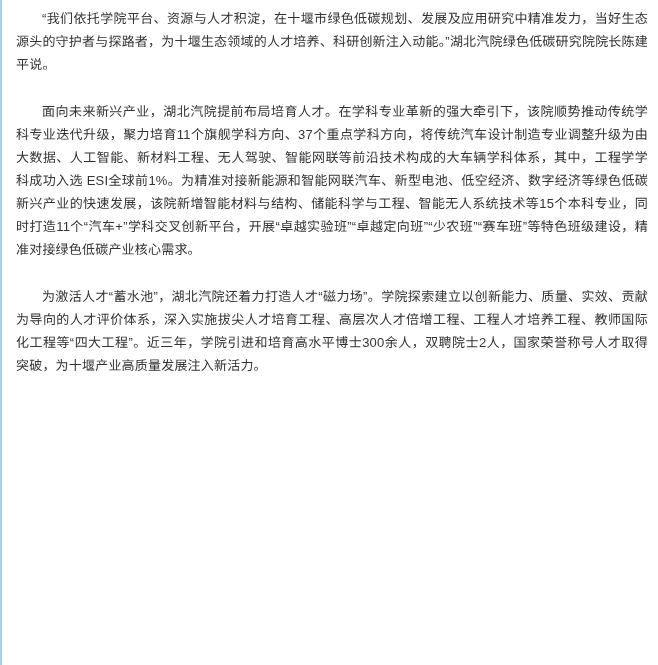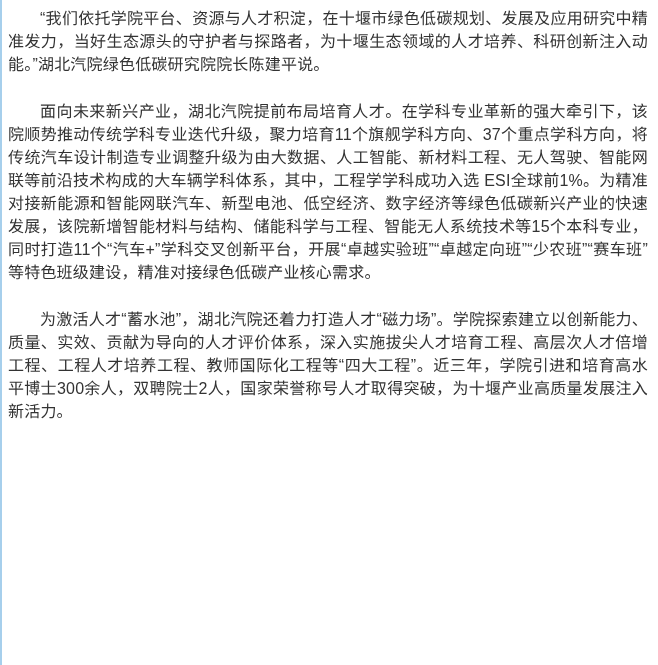--- a/index.html
+++ b/index.html
@@ -27,23 +27,23 @@
   }
   .left-rule {
     position: absolute;
     left: 0;
     top: 0;
     bottom: 0;
     width: 2px;
     background: var(--left-border);
   }
   .content {
-    padding: 7px 10px 6px 8px;
+    padding: 7px 10px 6px 16px;
     color: var(--text);
-    font-size: 16px;
+    font-size: 13px;
     line-height: 23px;
     text-align: justify;
     letter-spacing: 0.2px;
   }
   .content p {
     margin: 0 0 24px 0;
     text-indent: 2em;
   }
   .content p:last-child {
     margin-bottom: 13px;

